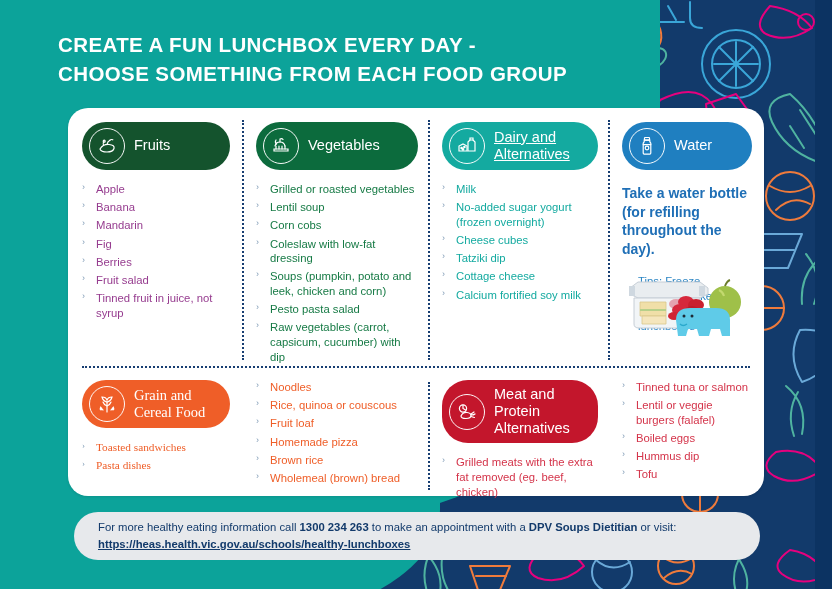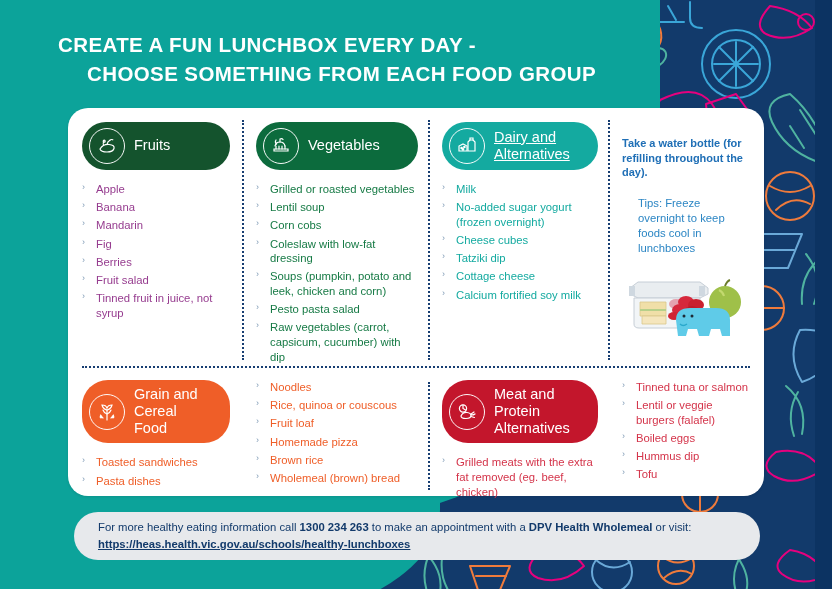--- a/index.html
+++ b/index.html
@@ -27,21 +27,21 @@
     border-bottom-right-radius:240px 120px;
   }
 
   
   .title{
     position:absolute;left:58px;top:30px;width:640px;
     color:#ffffff;font-size:20.5px;font-weight:bold;
     letter-spacing:.4px;line-height:1.42;
     text-transform:uppercase;
   }
-  .title .l2{display:block;margin-left:29px;}
+  .title .l2{display:block;}
 
   
   .card{
     position:absolute;left:68px;top:108px;width:696px;height:388px;
     background:#ffffff;border-radius:20px;
     box-shadow:0 1px 3px rgba(0,0,0,.10);
   }
   .row{position:absolute;left:0;display:flex;}
   .row-top{top:0;height:258px;}
   .row-bot{top:262px;height:126px;}
@@ -74,21 +74,21 @@
   
   ul.items{list-style:none;margin:0;padding:0;}
   ul.items li{
     position:relative;padding-left:14px;margin-bottom:3.5px;
     font-size:11.3px;line-height:1.30;
   }
   ul.items li .chev{
     position:absolute;left:0;top:0px;font-size:9px;color:#7e9ab5;
   }
 
-  .tip-bold{font-size:11px;font-weight:bold;line-height:1.33;color:#1f6fb6;margin:0 0 10px 0;}
+  .tip-bold{font-size:14px;font-weight:bold;line-height:1.33;color:#1f6fb6;margin:0 0 10px 0;}
   .tip-reg{font-size:11.3px;line-height:1.33;color:#2c86c4;margin:16px;}
 
   .photo{position:absolute;left:14px;top:150px;width:150px;height:86px;}
 
   
   .footer{
     position:absolute;left:74px;top:512px;width:686px;height:48px;
     background:#e7e9ec;border-radius:24px;
     display:flex;align-items:center;
   }
@@ -286,20 +286,31 @@
           <li><span class="chev">›</span><span>Milk</span></li>
           <li><span class="chev">›</span><span>No-added sugar yogurt (frozen overnight)</span></li>
           <li><span class="chev">›</span><span>Cheese cubes</span></li>
           <li><span class="chev">›</span><span>Tatziki dip</span></li>
           <li><span class="chev">›</span><span>Cottage cheese</span></li>
           <li><span class="chev">›</span><span>Calcium fortified soy milk</span></li>
         </ul>
       </div>
 
       <div class="col" style="width:154px;padding:14px 12px 0 12px;">
+        <div class="pill" style="background:#1f7fc0;">
+          <span class="ic">
+            <svg width="22" height="22" viewBox="0 0 22 22" stroke="#fff" fill="none" stroke-width="1.2" stroke-linecap="round">
+              <rect x="8.5" y="2.5" width="5" height="2.6" rx=".6"></rect>
+              <path d="M8.2 5.1h5.6v1.6l1 1.4v10a1 1 0 0 1-1 1h-5.6a1 1 0 0 1-1-1v-10l1-1.4z"></path>
+              <path d="M7.2 9.6h7.6"></path>
+              <circle cx="11" cy="13" r="1.8"></circle>
+            </svg>
+          </span>
+          <span class="lbl">Water</span>
+        </div>
         <p class="tip-bold" style="margin-top:14px;">Take a water bottle (for refilling throughout the day).</p>
         <p class="tip-reg">Tips: Freeze overnight to keep foods cool in lunchboxes</p>
 
         <svg class="photo" viewBox="0 0 150 86" fill="none">
           <g>
             <path d="M6 30 l8-6 h62 l8 6 v6 l-8 4 H14 l-8-4z" fill="#e9edf0" stroke="#c6ced6" stroke-width="1"></path>
             <path d="M10 40 h66 v26 q0 4 -5 4 H15 q-5 0 -5 -4z" fill="#f2f5f7" stroke="#c6ced6" stroke-width="1"></path>
             <path d="M5 28h6v10H5zM75 28h6v10h-6z" fill="#cfd8e0"></path>
             <path d="M16 44 h26 v14 h-26z" fill="#f0dfa8" stroke="#d9c78c" stroke-width=".8"></path>
             <path d="M16 52 h26" stroke="#b6d08a" stroke-width="2"></path>
@@ -317,21 +328,21 @@
             <circle cx="60" cy="58" r="1.5" fill="#1d2b36"></circle>
             <circle cx="68" cy="58" r="1.5" fill="#1d2b36"></circle>
             <path d="M56 66q3 3 7 0" stroke="#2aa8cc" stroke-width="1.4" fill="none"></path>
           </g>
         </svg>
       </div>
     </div>
 
     <div class="row row-bot">
 
-      <div class="col" style="width:176px;padding:10px 14px 0 14px;">
+      <div class="col" style="width:176px;padding:10px 14px 0 14px;font-family:Liberation Serif, serif;">
         <div class="pill" style="background:#ef5e28;">
           <span class="ic">
             <svg width="22" height="22" viewBox="0 0 22 22" stroke="#fff" fill="none" stroke-width="1.2" stroke-linecap="round">
               <path d="M11 19V9"></path>
               <path d="M11 9q-4-1-5-5 4 0 5 3"></path>
               <path d="M11 9q4-1 5-5-4 0-5 3"></path>
               <path d="M11 13q-3-1-4-4M11 13q3-1 4-4"></path>
               <path d="M7 17q-2-1-2.5-3M15 17q2-1 2.5-3"></path>
               <circle cx="5" cy="16" r=".8"></circle>
                 <circle cx="17" cy="16" r=".8"></circle>
@@ -380,18 +391,18 @@
           <li><span class="chev">›</span><span>Boiled eggs</span></li>
           <li><span class="chev">›</span><span>Hummus dip</span></li>
           <li><span class="chev">›</span><span>Tofu</span></li>
         </ul>
       </div>
     </div>
   </div>
 
   <div class="footer">
     <div class="ftxt">
-      <span>For more healthy eating information call </span><b>1300 234 263</b><span> to make an appointment with a </span><b>DPV Health Wholemeal</b><span> or visit:</span><br>
+      <span>For more healthy eating information call </span><b>1300 234 263</b><span> to make an appointment with a </span><b>DPV Soups Dietitian</b><span> or visit:</span><br>
       <a class="link" href="#">https://heas.health.vic.gov.au/schools/healthy-lunchboxes</a>
     </div>
   </div>
 
 </div>
 
 </body></html>

